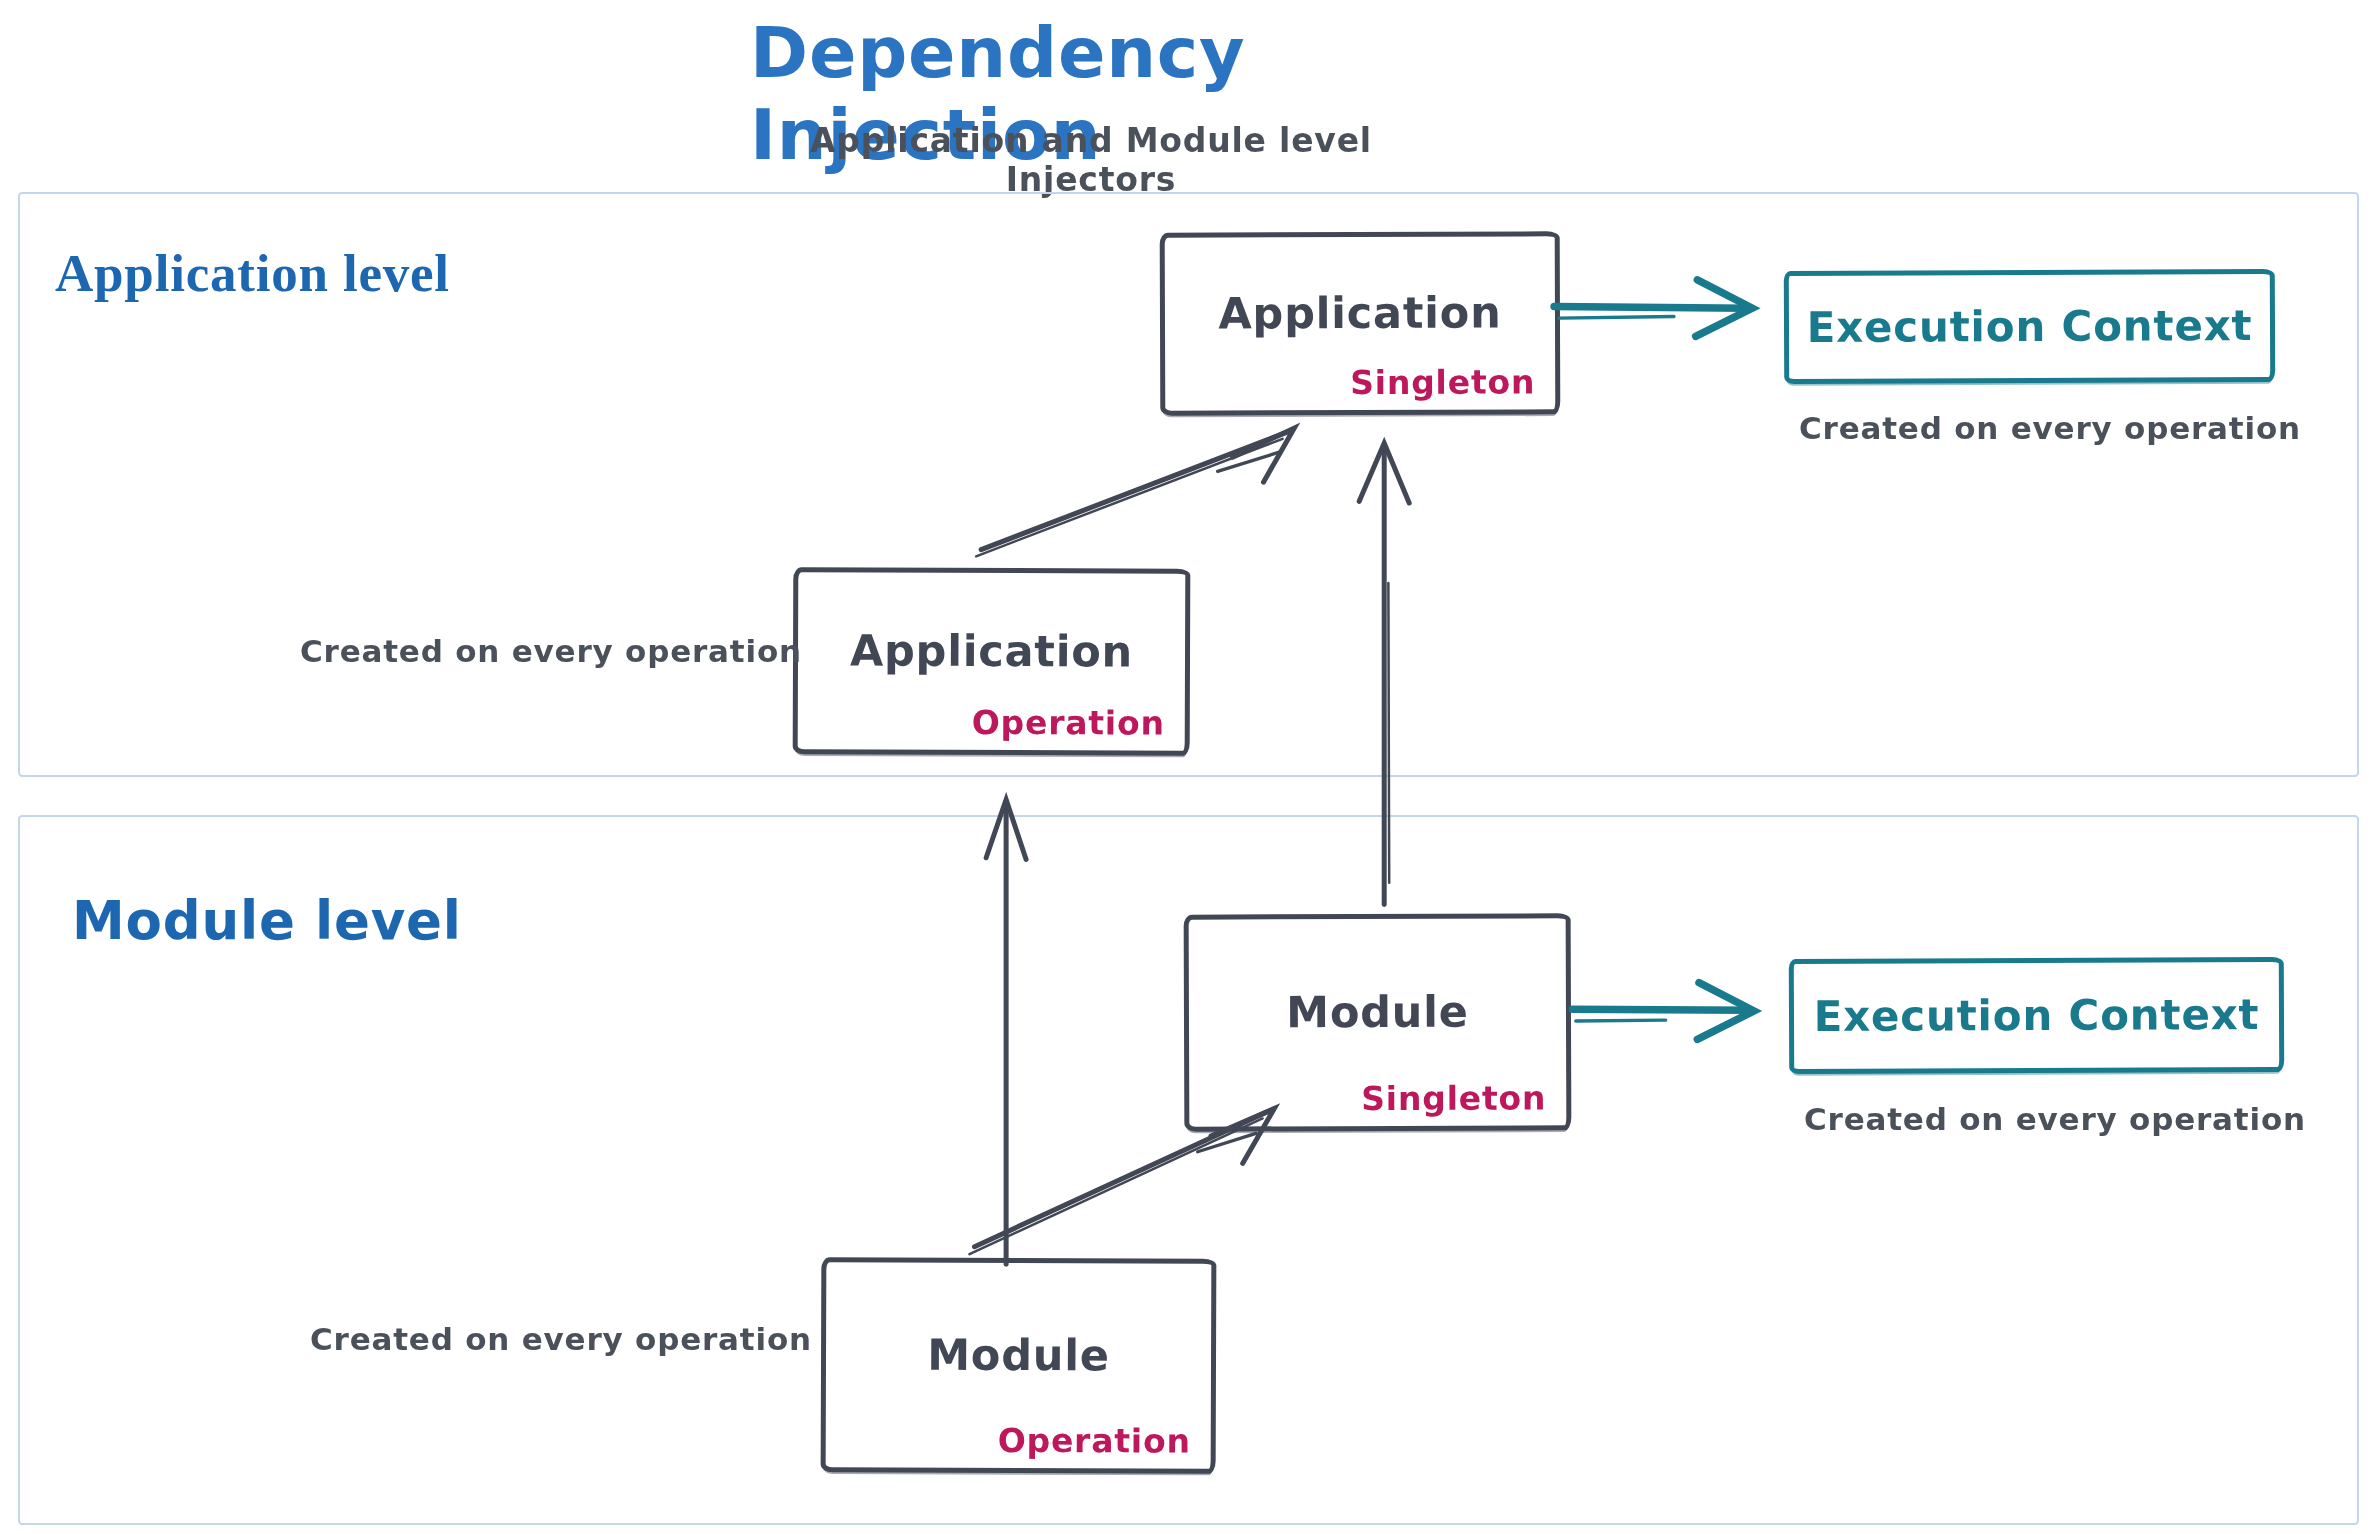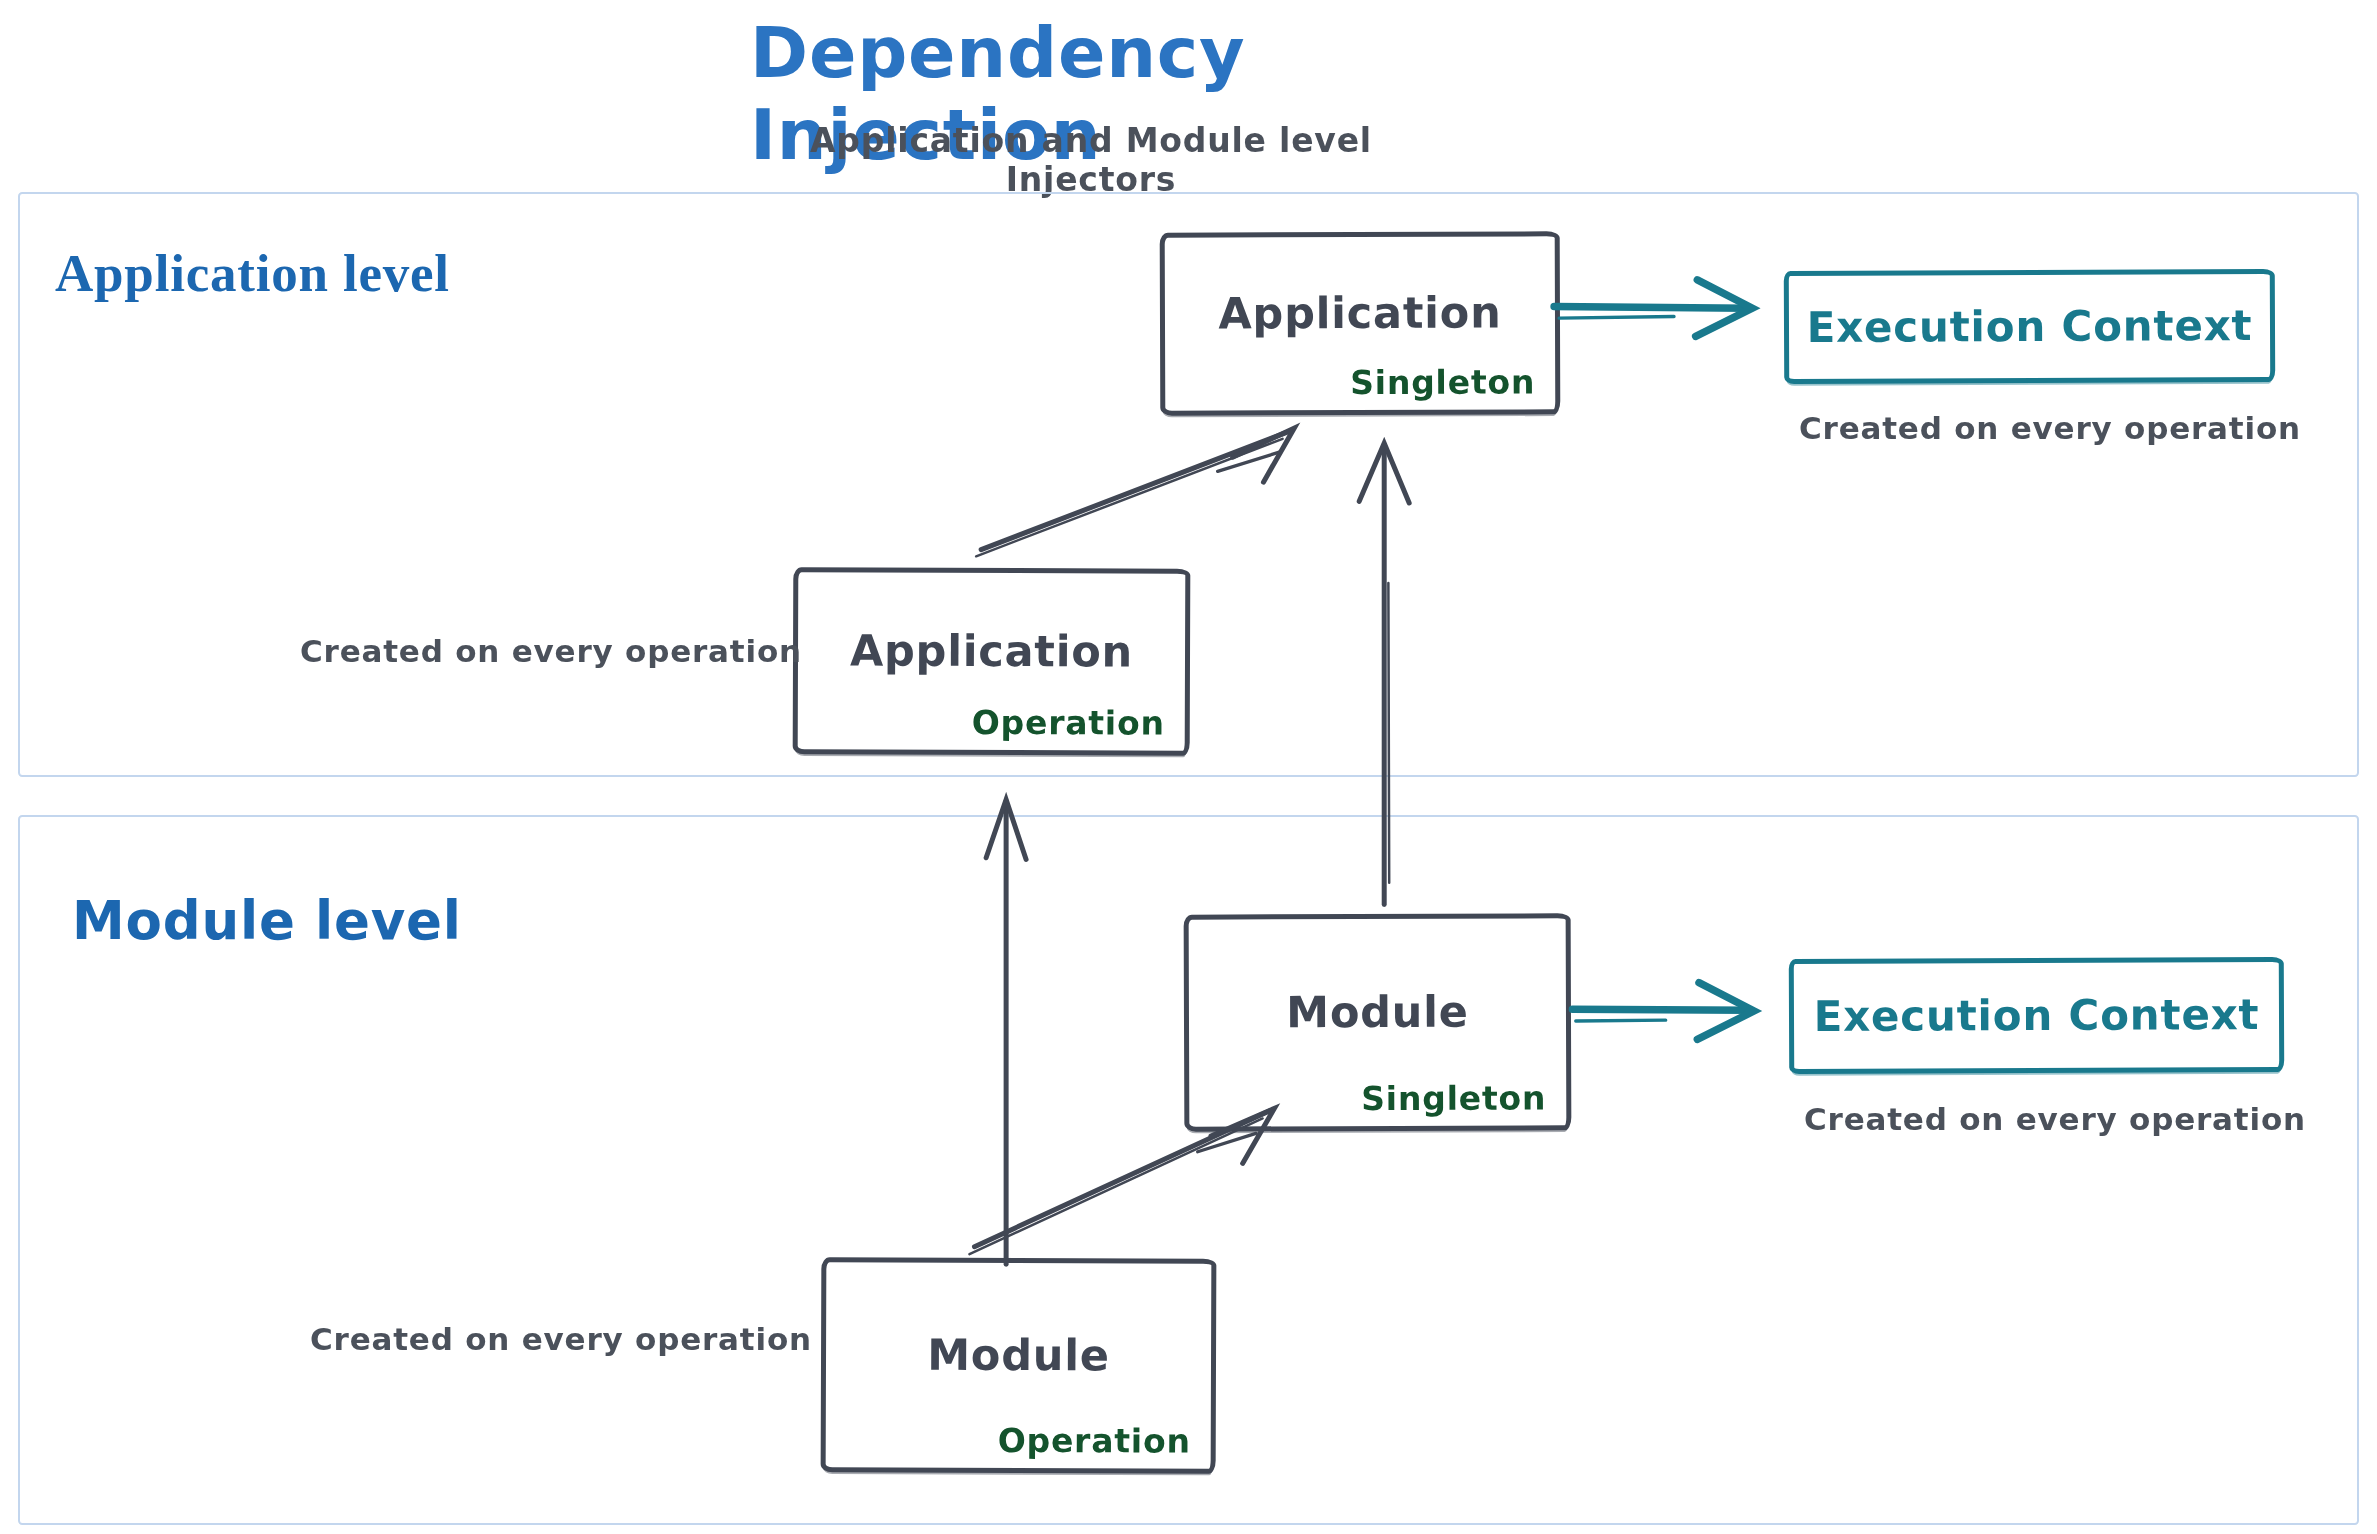--- a/index.html
+++ b/index.html
@@ -21,21 +21,21 @@
   .level-label-app{left:55px;top:243px;font-family:Liberation Serif, serif;}
   .level-label-mod{left:72px;top:890px;}
 
   
   .node{border:5px solid #414754;background:#ffffff;
         border-radius:8.3px 13.3px 6.7px 11.7px / 11.7px 6.7px 13.3px 8.3px;
         box-shadow:0 4.2px 0 -2.5px rgba(65,71,84,.45);}
   .node-title{position:absolute;left:0;right:0;top:50%;transform:translateY(-72%);
               text-align:center;font-size:43px;font-weight:bold;color:#414754;letter-spacing:0.8px;}
   .node-tag{position:absolute;right:20px;bottom:8.3px;font-size:33px;font-weight:bold;
-            color:#14532d;letter-spacing:0.8px;}
+            color:#be185d;letter-spacing:0.8px;}
 
   .box-app-singleton{left:1160px;top:232px;width:390px;height:173px;transform:rotate(-0.2deg);}
   .box-app-operation{left:793px;top:568px;width:387px;height:177px;transform:rotate(0.2deg);}
   .box-mod-singleton{left:1184px;top:914px;width:377px;height:207px;transform:rotate(-0.2deg);}
   .box-mod-operation{left:821px;top:1258px;width:385px;height:205px;transform:rotate(0.2deg);}
 
   
   .exec{border:5.8px solid #19798d;background:#ffffff;
         border-radius:6.7px 11.7px 6.7px 10px / 10px 6.7px 11.7px 6.7px;
         display:flex;align-items:center;justify-content:center;

